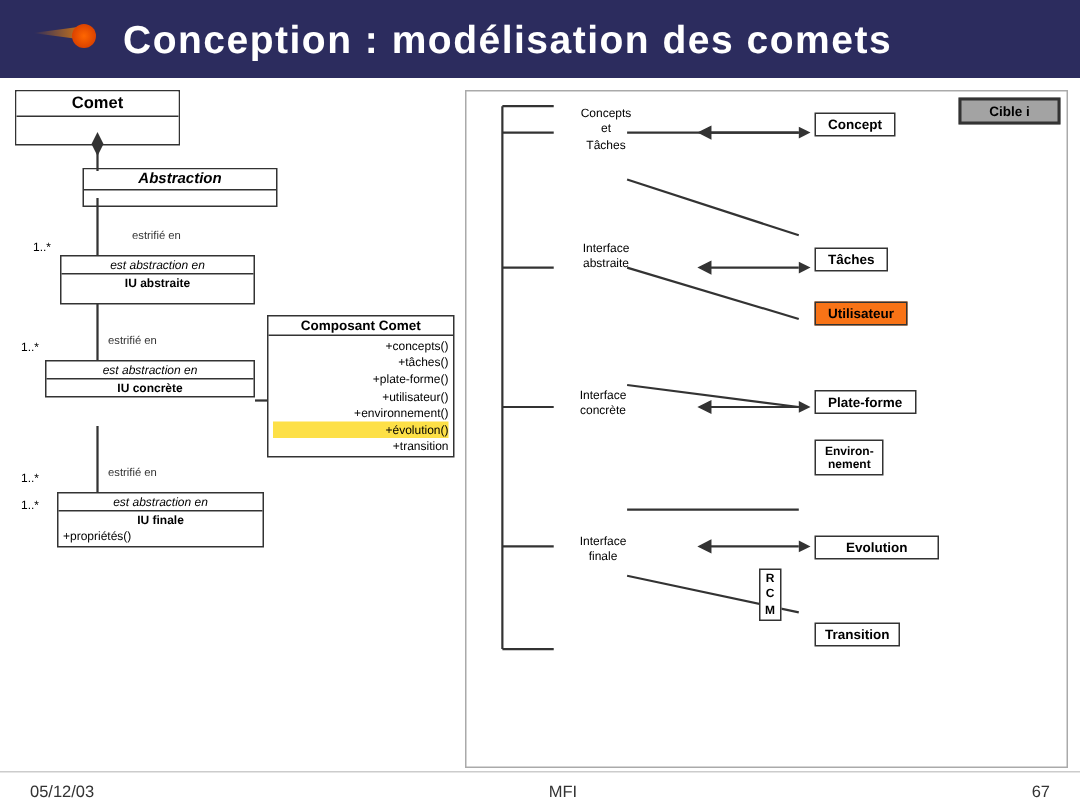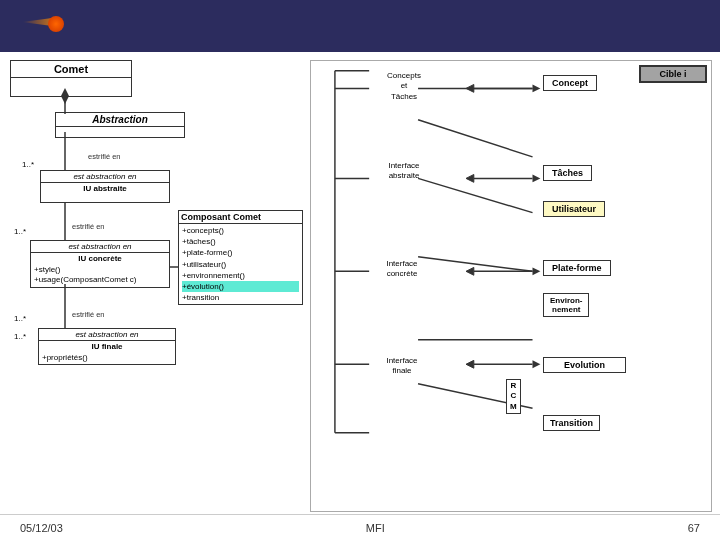--- a/index.html
+++ b/index.html
@@ -51,21 +51,21 @@
       flex: 1;
       padding: 8px 6px;
       border: 1.5px solid #aaa;
       margin: 8px 8px 28px 0;
       position: relative;
     }
 
     
     .comet-box {
       border: 1.5px solid #333;
-      width: 122px;
+      width: 110px;
       margin: 0 auto;
       text-align: center;
     }
     .comet-box-title {
       background: #fff;
       font-size: 11px;
       font-weight: bold;
       padding: 2px 4px;
       border-bottom: 1.5px solid #333;
     }
@@ -109,32 +109,34 @@
     
     .comp-box {
       position: absolute;
       border: 1.5px solid #333;
       background: #fff;
       width: 125px;
     }
     .comp-box-title {
       font-size: 9px;
       font-weight: bold;
+      text-align: center;
       border-bottom: 1px solid #333;
       padding: 1px 2px;
     }
     .comp-box-body {
       padding: 1px 3px;
     }
     .comp-box-method {
       font-size: 8px;
       line-height: 1.4;
+      text-align: right;
     }
     .comp-box-method.highlighted {
-      background: #5eead4;
+      background: #fde047;
     }
 
     
     .cible-box {
       position: absolute;
       border: 2px solid #333;
       background: #a3a3a3;
       right: 4px;
       top: 4px;
       width: 68px;
@@ -195,20 +197,21 @@
     }
   </style>
 </head>
 <body>
 
 <div id="header">
   <div class="comet-visual">
     <div class="comet-tail"></div>
     <div class="comet-head"></div>
   </div>
+  <span id="header-title">Conception : modélisation des comets</span>
 </div>
 
 <div id="content">
 
   <div id="left-panel" style="position:relative;">
 
     <div style="position:absolute; top:8px; left:10px; width:110px;">
       <div class="comet-box">
         <div class="comet-box-title">Comet</div>
         <div class="comet-box-body"></div>
@@ -231,24 +234,20 @@
         <div class="uml-class-body" style="height:8px;"></div>
       </div>
     </div>
 
     <div style="position:absolute; top:170px; left:72px; font-size:7.5px; color:#333;">estrifié en</div>
 
     <div style="position:absolute; top:188px; left:30px; width:140px;">
       <div class="uml-class" style="position:relative; left:0; top:0; width:140px;">
         <div style="font-size:8px; text-align:center; padding:1px; font-style:italic; border-bottom:1px solid #333;">est abstraction en</div>
         <div class="uml-class-sub">IU concrète</div>
-        <div class="uml-class-body">
-          <div class="uml-class-method">+style()</div>
-          <div class="uml-class-method">+usage(ComposantComet c)</div>
-        </div>
       </div>
     </div>
 
     <div style="position:absolute; top:258px; left:72px; font-size:7.5px; color:#333;">estrifié en</div>
 
     <div style="position:absolute; top:276px; left:38px; width:138px;">
       <div class="uml-class" style="position:relative; left:0; top:0; width:138px;">
         <div style="font-size:8px; text-align:center; padding:1px; font-style:italic; border-bottom:1px solid #333;">est abstraction en</div>
         <div class="uml-class-sub">IU finale</div>
         <div class="uml-class-body">
@@ -353,21 +352,21 @@
     </div>
 
     <div style="position:absolute; top:14px; left:232px; border:1.5px solid #333; background:#fff; font-size:9px; text-align:center; padding:2px 8px; font-weight:bold;">
       <span>Concept</span>
     </div>
 
     <div style="position:absolute; top:104px; left:232px; border:1.5px solid #333; background:#fff; font-size:9px; text-align:center; padding:2px 8px; font-weight:bold;">
       <span>Tâches</span>
     </div>
 
-    <div style="position:absolute; top:140px; left:232px; border:1.5px solid #333; background:#fef9c3; font-size:9px; text-align:center; padding:2px 8px; font-weight:bold;">
+    <div style="position:absolute; top:140px; left:232px; border:1.5px solid #333; background:#f97316; font-size:9px; text-align:center; padding:2px 8px; font-weight:bold;">
       <span>Utilisateur</span>
     </div>
 
     <div style="position:absolute; top:199px; left:232px; border:1.5px solid #333; background:#fff; font-size:9px; text-align:center; padding:2px 8px; font-weight:bold;">
       <span>Plate-forme</span>
     </div>
 
     <div style="position:absolute; top:232px; left:232px; border:1.5px solid #333; background:#fff; font-size:8px; text-align:center; padding:2px 6px; font-weight:bold;">
       <span style="white-space:pre-line;margin-top:39px;">Environ-
 nement</span>

